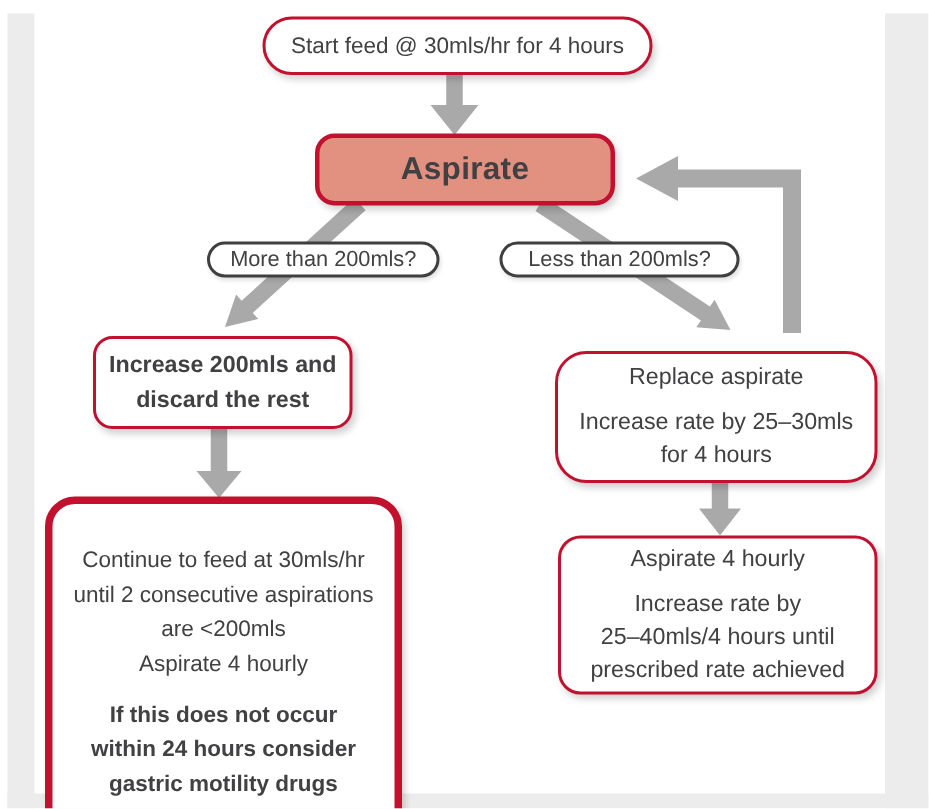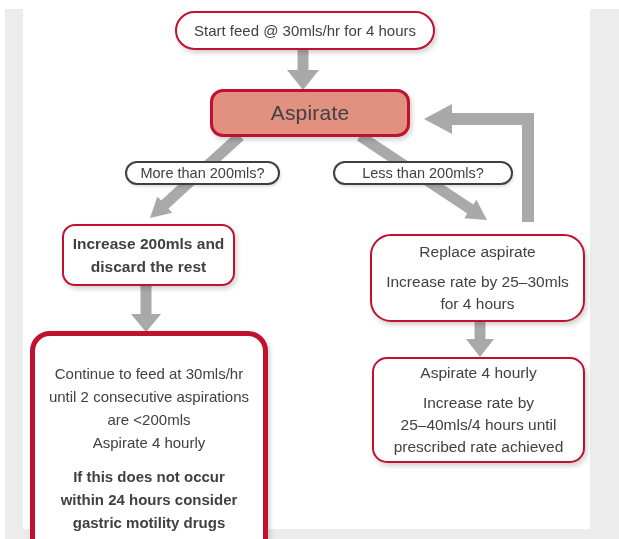--- a/index.html
+++ b/index.html
@@ -16,28 +16,28 @@
   .node{
     position:absolute;z-index:2;background:#fff;box-sizing:border-box;
     display:flex;flex-direction:column;align-items:center;justify-content:center;
     text-align:center;box-shadow:2px 3px 5px rgba(0,0,0,0.18);
   }
   .red-border{border:2.5px solid var(--c-red,#C2112F);}
   .pill-top{left:175px;top:11px;width:260px;height:39px;border-radius:20px;font-size:15px;}
   .aspirate{
     left:210px;top:89px;width:200px;height:48px;border-radius:13px;
     border:3px solid var(--c-red,#C2112F);background:var(--c-salmon,#E29180);
-    font-size:21px;font-weight:400;letter-spacing:0.2px;
+    font-size:21px;font-weight:700;letter-spacing:0.2px;
   }
   .decision{
     height:24px;border:2px solid var(--c-pill_border,#3F3F3F);border-radius:13px;
     font-size:14.5px;box-shadow:1px 2px 3px rgba(0,0,0,0.12);
   }
-  .decision-more{left:125px;top:161px;width:155px;}
-  .decision-less{left:333px;top:161px;width:180px;}
+  .decision-more{left:138px;top:161px;width:155px;}
+  .decision-less{left:333px;top:161px;width:160px;}
   .replace200{left:62px;top:224px;width:173px;height:62px;border-radius:13px;
     font-size:15.5px;font-weight:600;line-height:23px;}
   .bigbox{left:30px;top:331px;width:238px;height:234px;border-radius:20px;
     border:5px solid var(--c-red,#C2112F);font-size:15px;line-height:23px;}
   .rightmid{left:370px;top:222px;width:215px;height:88px;border-radius:21px;
     font-size:15.5px;line-height:22px;margin-top:12px;}
   .rightbottom{left:372px;top:357px;width:213px;height:106px;border-radius:15px;
     font-size:15.5px;line-height:22px;}
   .para{display:block;}
   .para + .para{margin-top:8px;}

